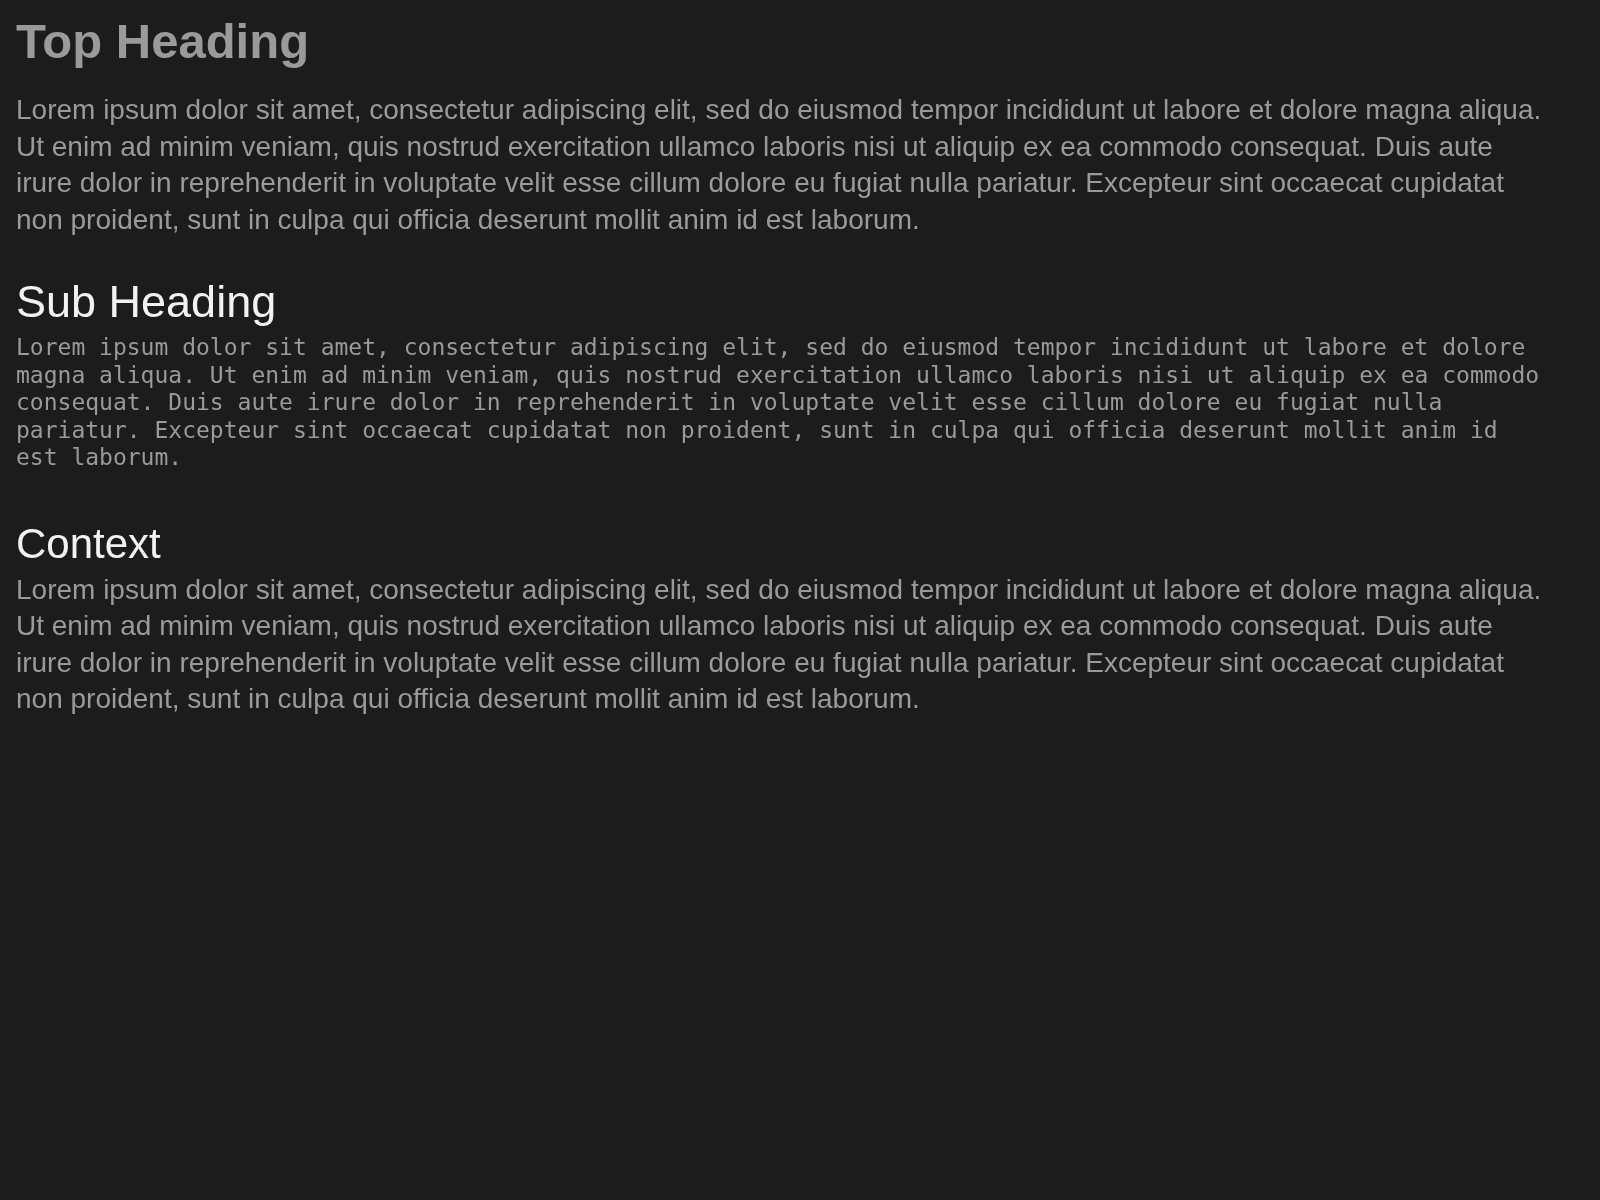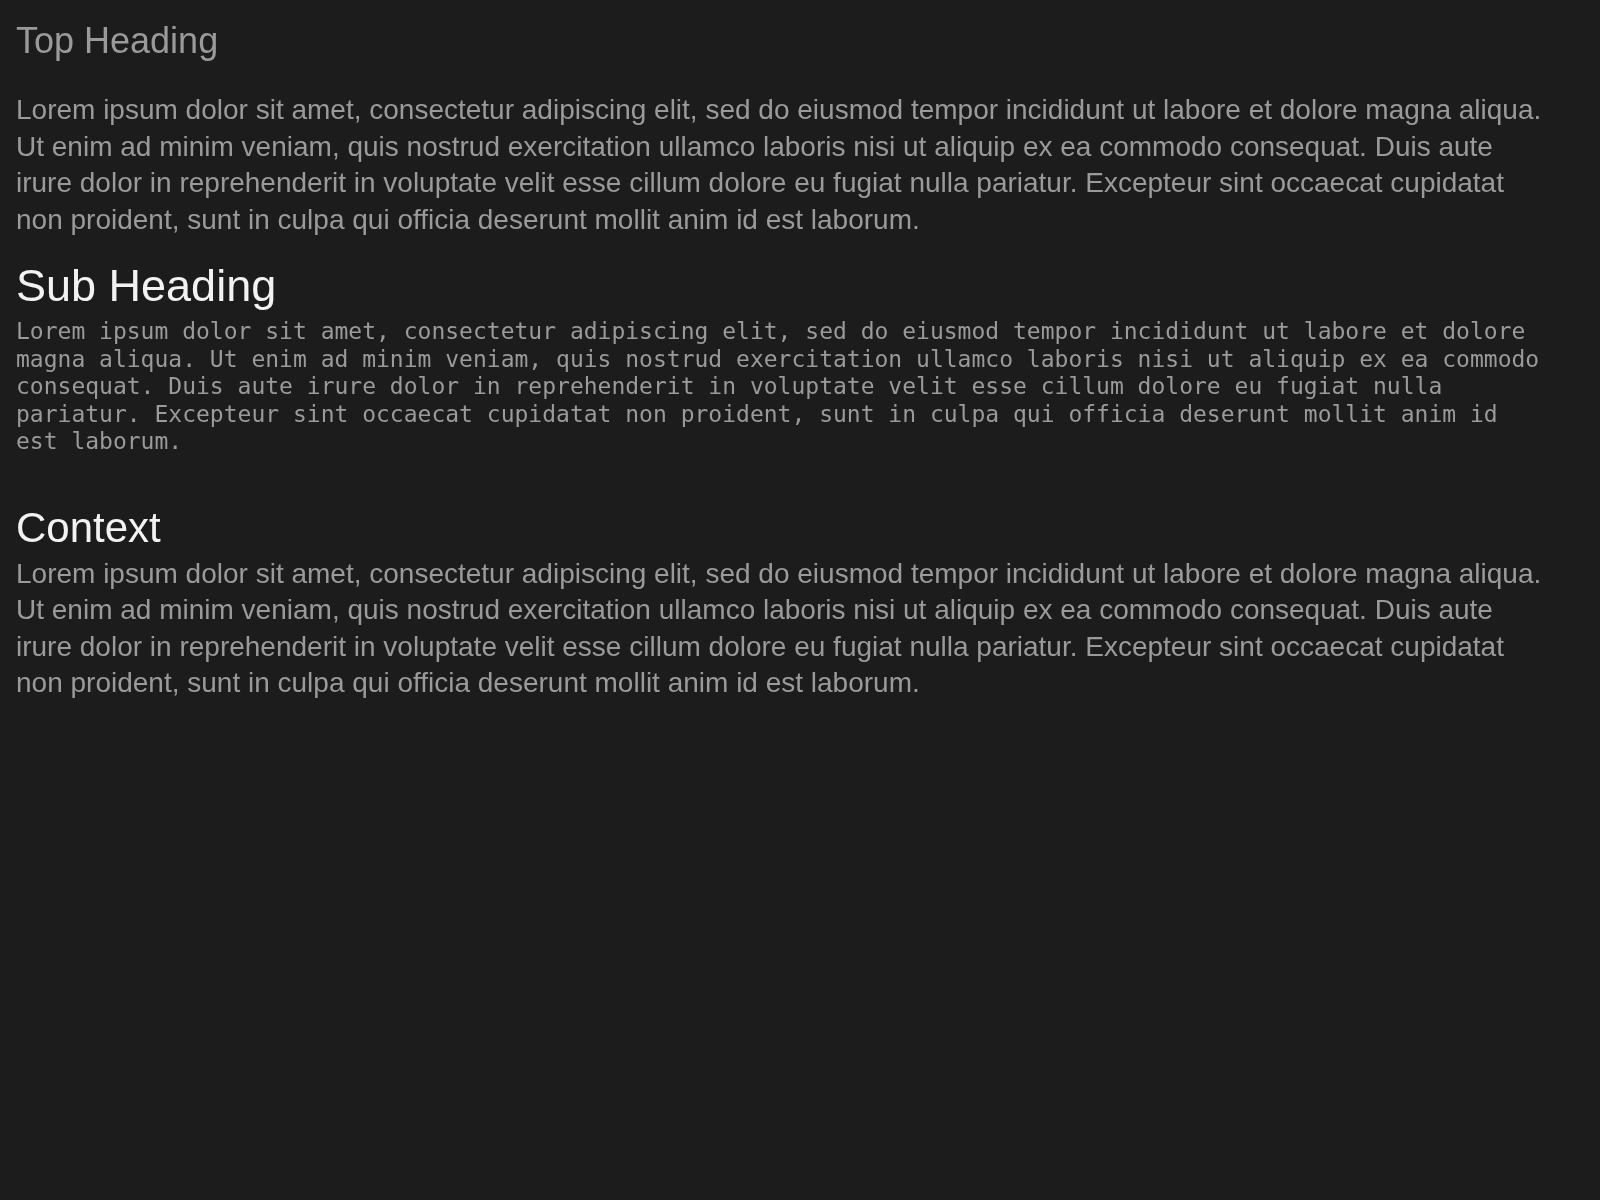--- a/index.html
+++ b/index.html
@@ -12,32 +12,32 @@
   }
   body {
     box-sizing: border-box;
     padding: 0 16px;
     font-family: "Liberation Sans", "DejaVu Sans", sans-serif;
     color: #9a9a9a;
     font-weight: 300;
     -webkit-font-smoothing: antialiased;
   }
   .h-top {
-    font-size: 36px;
+    font-size: 49px;
     line-height: 52px;
-    font-weight: 400;
+    font-weight: 700;
     color: #9a9a9a;
     margin: 15px 0 0 0;
   }
   .h-sub {
     font-size: 45px;
     line-height: 52px;
     font-weight: 300;
     color: #f2f2f2;
-    margin: 22px 0 0 0;
+    margin: 38px 0 0 0;
   }
   .h-context {
     font-size: 42px;
     line-height: 48px;
     font-weight: 300;
     color: #f2f2f2;
     margin: 48px 0 0 0;
   }
   .para {
     font-size: 28px;

